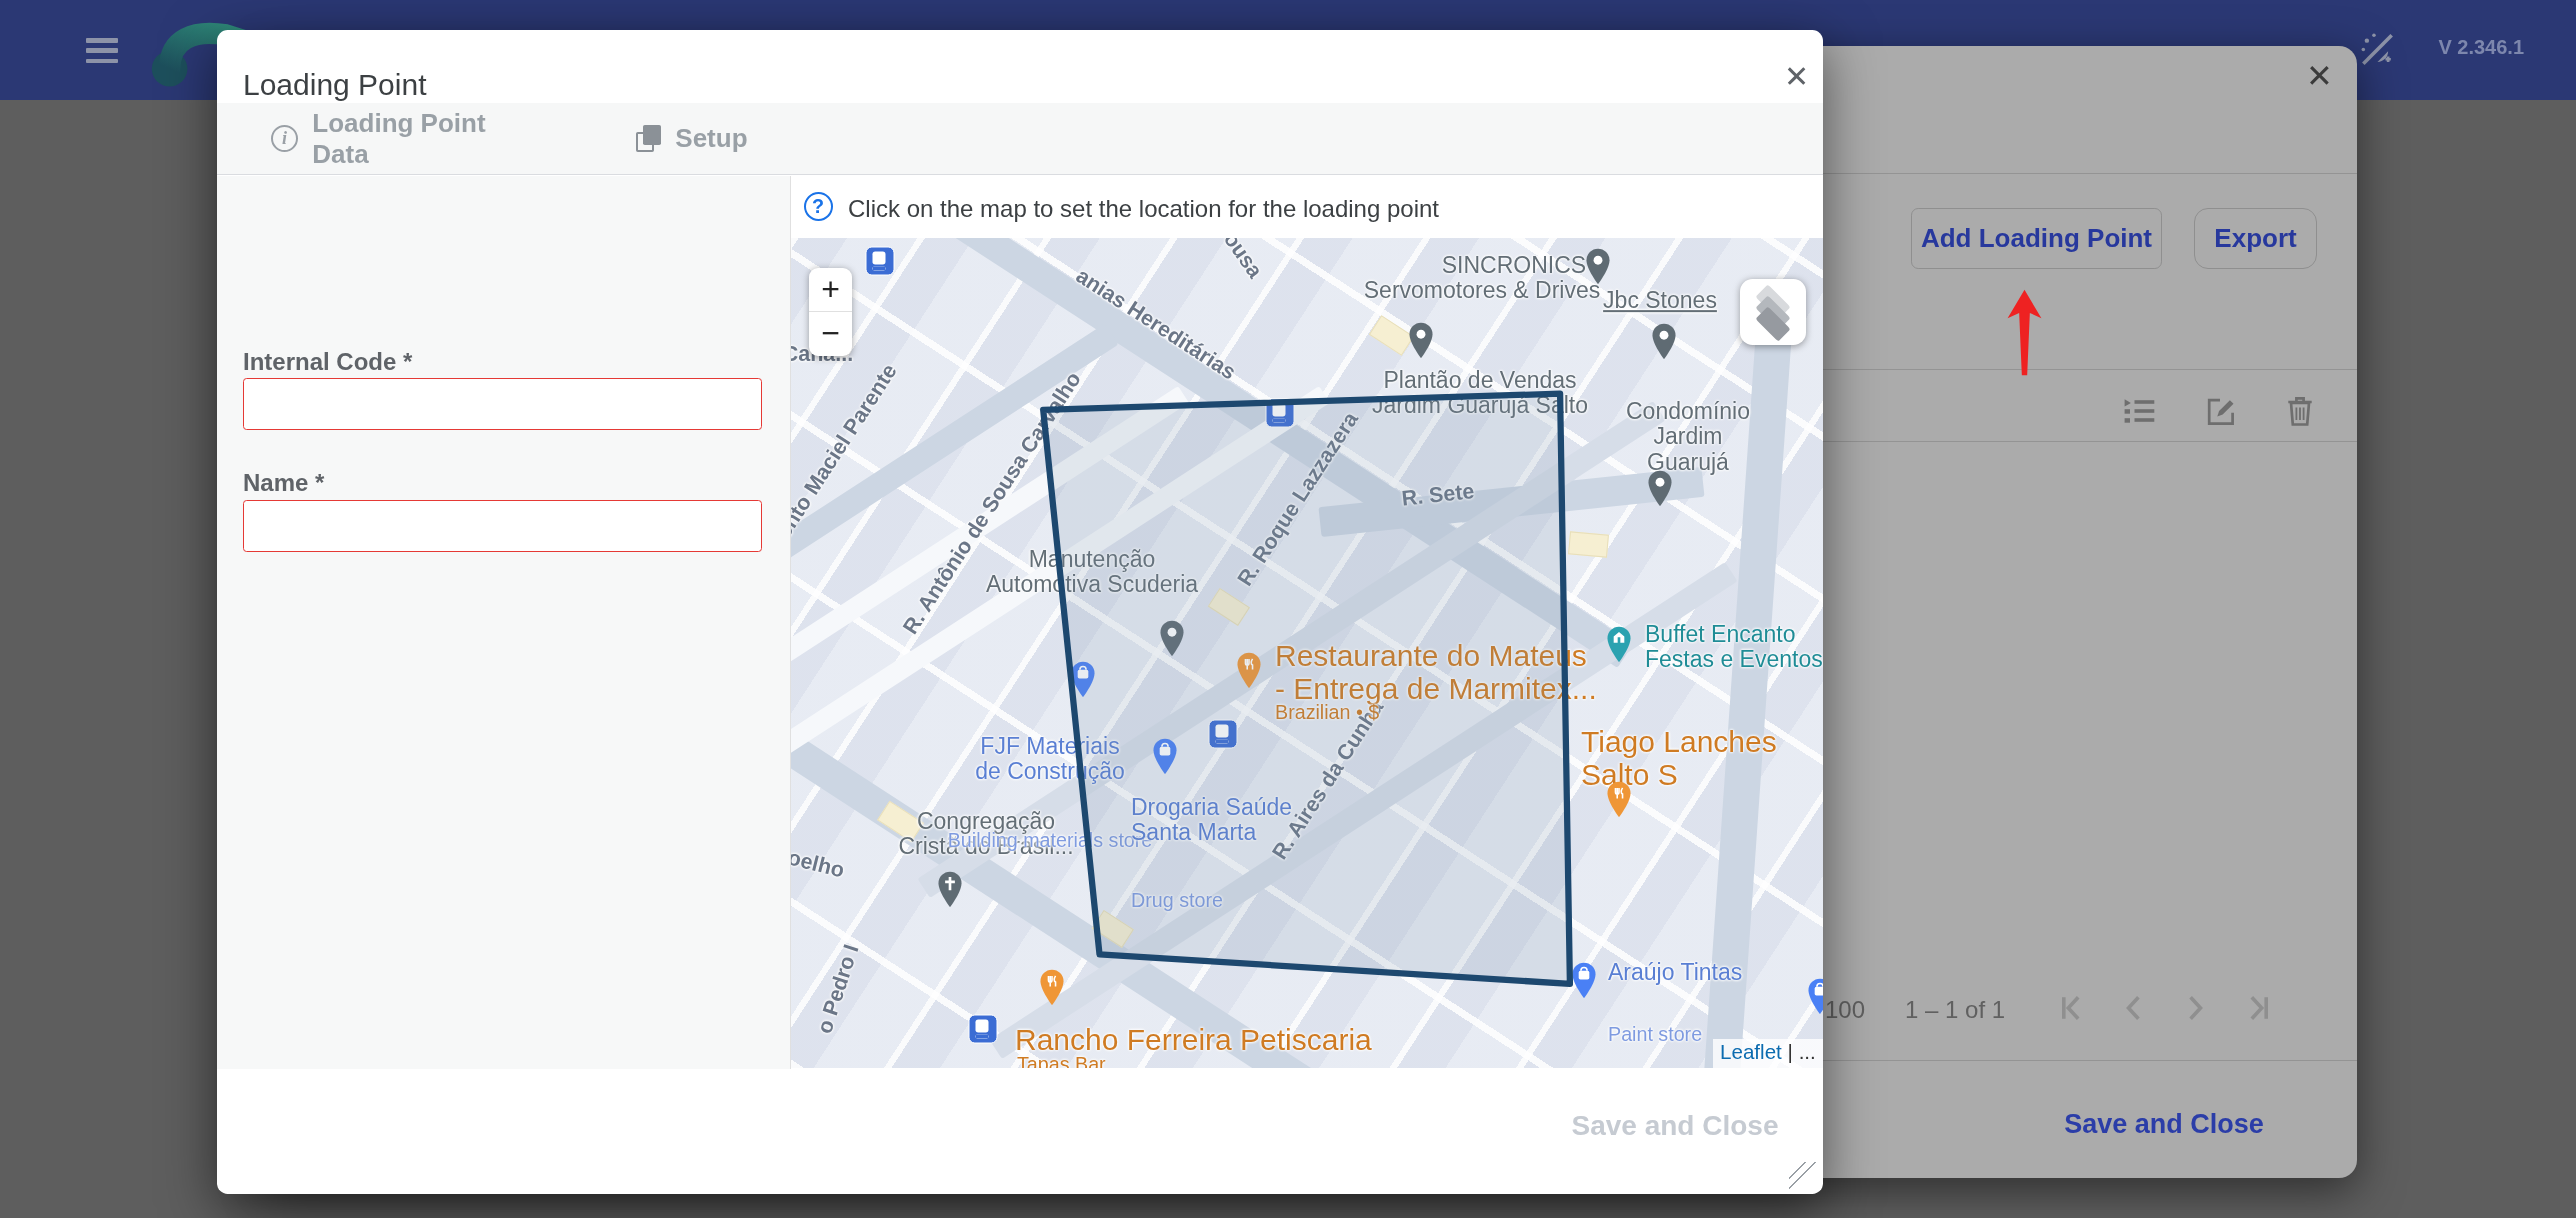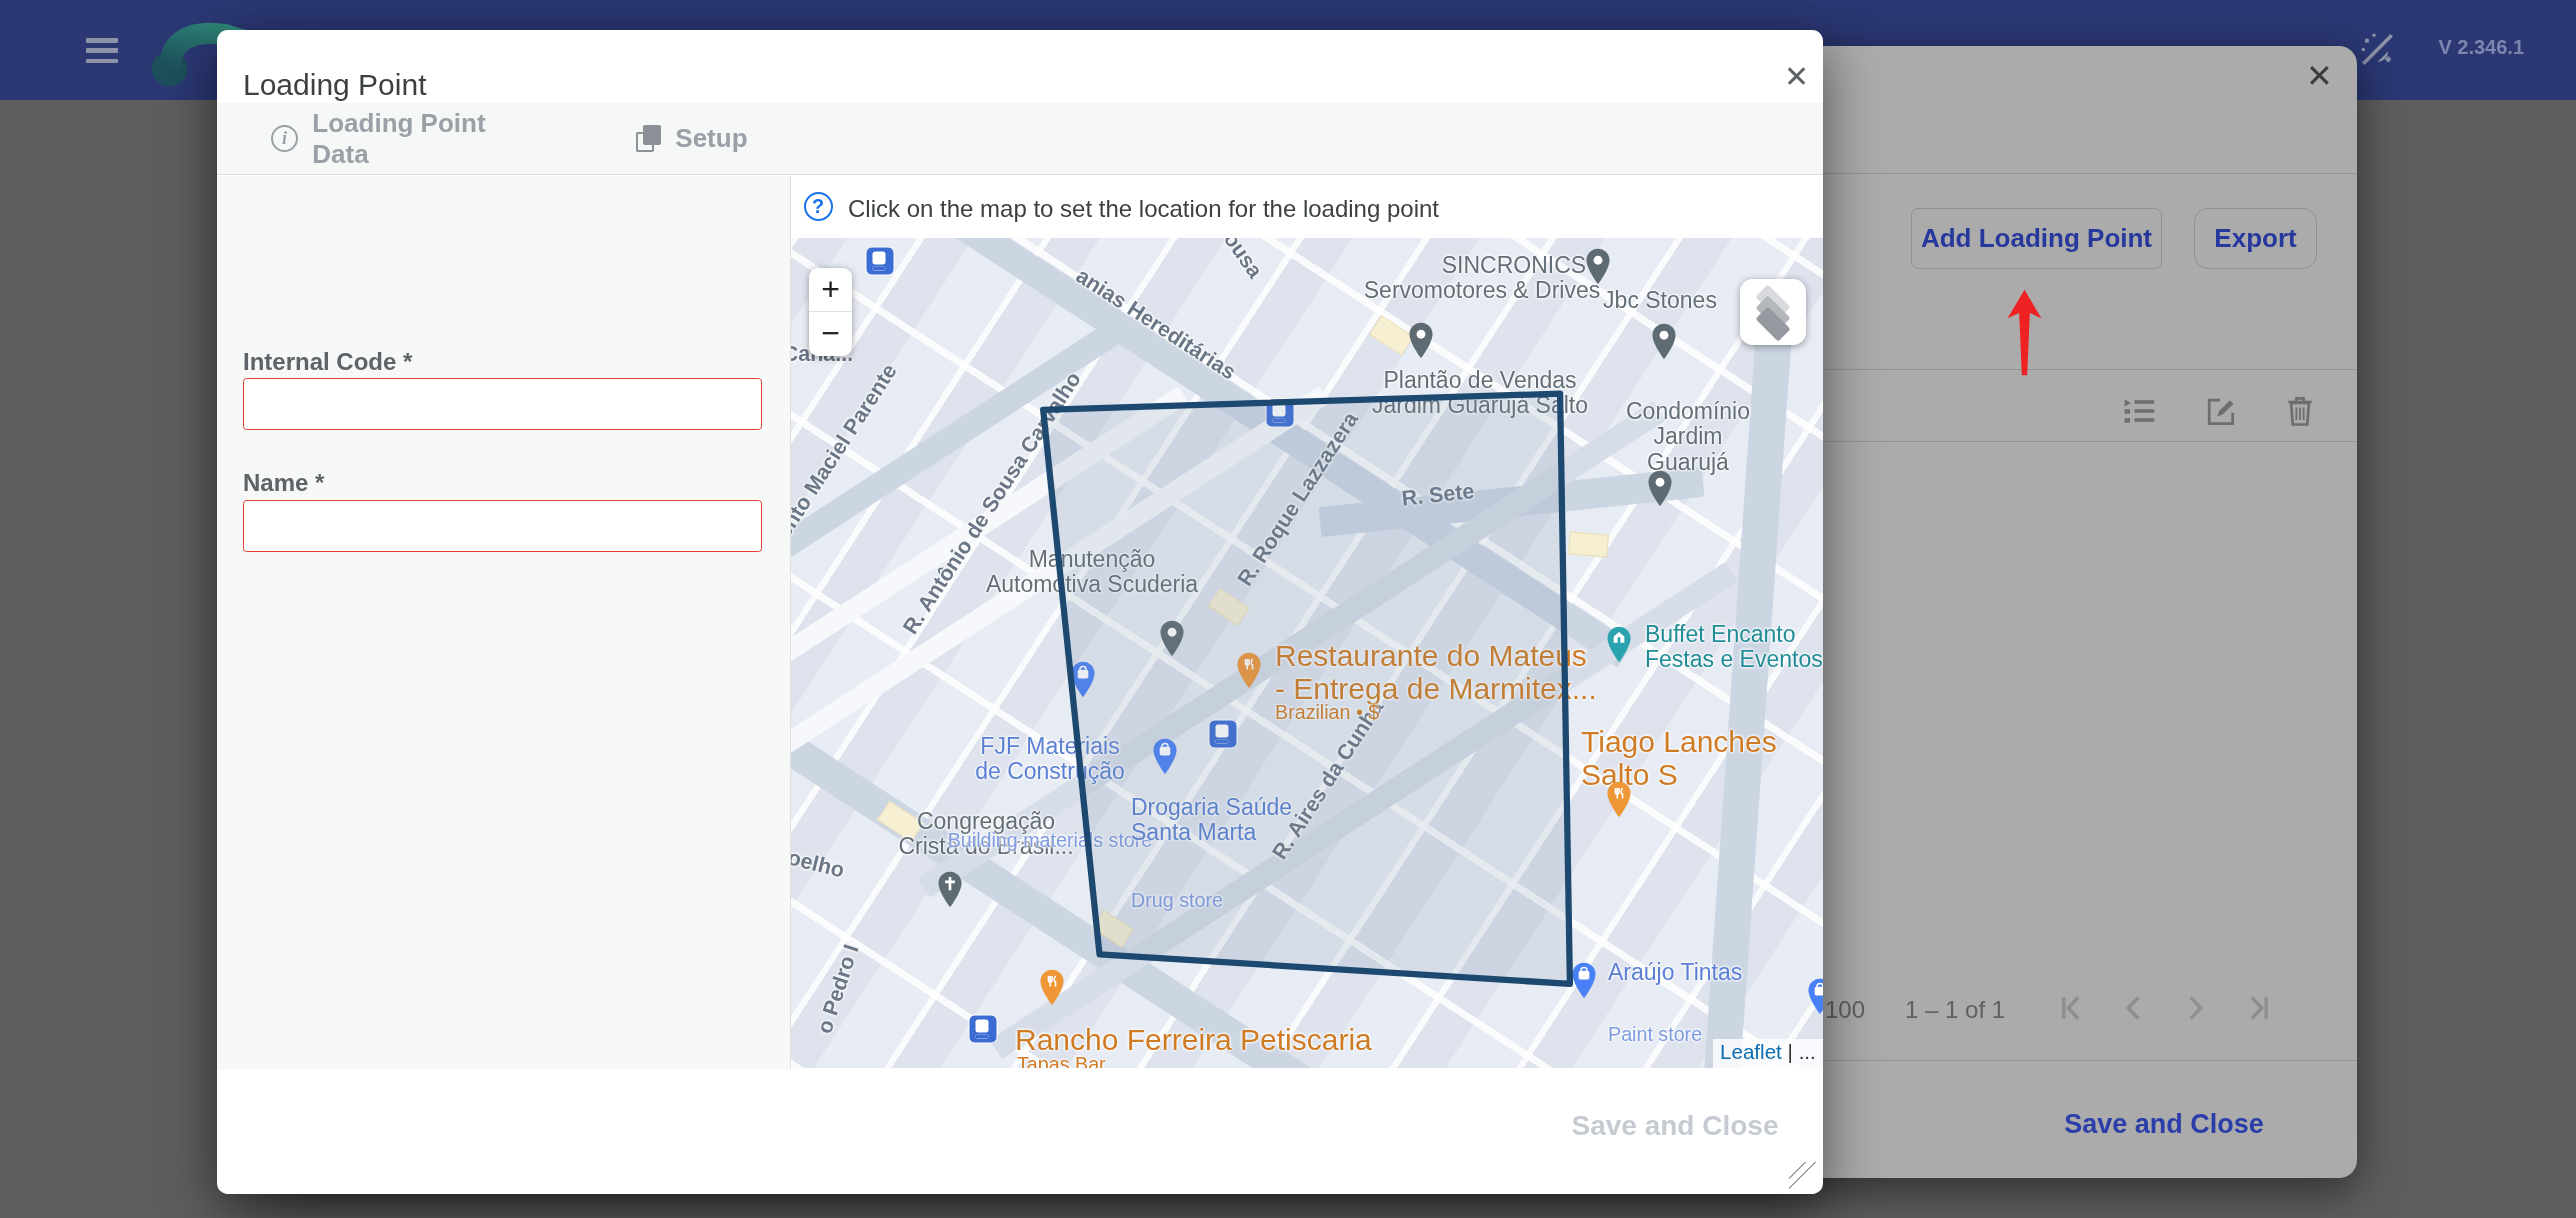--- a/index.html
+++ b/index.html
@@ -284,21 +284,21 @@
         <div class="maplabel street" style="left: 27px; top: 116px;">Canã...</div>
         <div class="maplabel street" style="left: 34px; top: 231px; transform: translate(-50%, -50%) rotate(-57deg);">R. Bento Maciel Parente</div>
         <div class="maplabel street" style="left: 201px; top: 265px; transform: translate(-50%, -50%) rotate(-57deg);">R. Antônio de Sousa Carvalho</div>
         <div class="maplabel street" style="left: 507px; top: 261px; transform: translate(-50%, -50%) rotate(-57deg);">R. Roque Lazzazera</div>
         <div class="maplabel street" style="left: 647px; top: 257px; transform: translate(-50%, -50%) rotate(-6deg);">R. Sete</div>
         <div class="maplabel street" style="left: 537px; top: 542px; transform: translate(-50%, -50%) rotate(-57deg);">R. Aires da Cunha</div>
         <div class="maplabel street" style="left: 25px; top: 626px; transform: translate(-50%, -50%) rotate(14deg);">oelho</div>
         <div class="maplabel street" style="left: 47px; top: 751px; transform: translate(-50%, -50%) rotate(-72deg);">o Pedro I</div>
         <div class="maplabel poi-grey" style="left: 691px; top: 41px; text-align: right;">SINCRONICS -
 Servomotores &amp; Drives</div>
-        <div class="maplabel poi-grey" style="left: 869px; top: 63px;">Jbc Stones</div>
+        <div class="maplabel poi-grey" style="left: 869px; top: 63px; text-decoration: underline;">Jbc Stones</div>
         <div class="maplabel poi-grey" style="left: 689px; top: 156px;">Plantão de Vendas
 Jardim Guarujá Salto</div>
         <div class="maplabel poi-grey" style="left: 897px; top: 200px;">Condomínio
 Jardim Guarujá</div>
         <div class="maplabel poi-grey" style="left: 301px; top: 335px;">Manutenção
 Automotiva Scuderia</div>
         <div class="maplabel poi-grey" style="left: 195px; top: 597px;">Congregação
 Cristã do Brasil...</div>
         <div class="maplabel poi-orange left-al" style="left: 484px; top: 435px;">Restaurante do Mateus
 - Entrega de Marmitex...</div>

